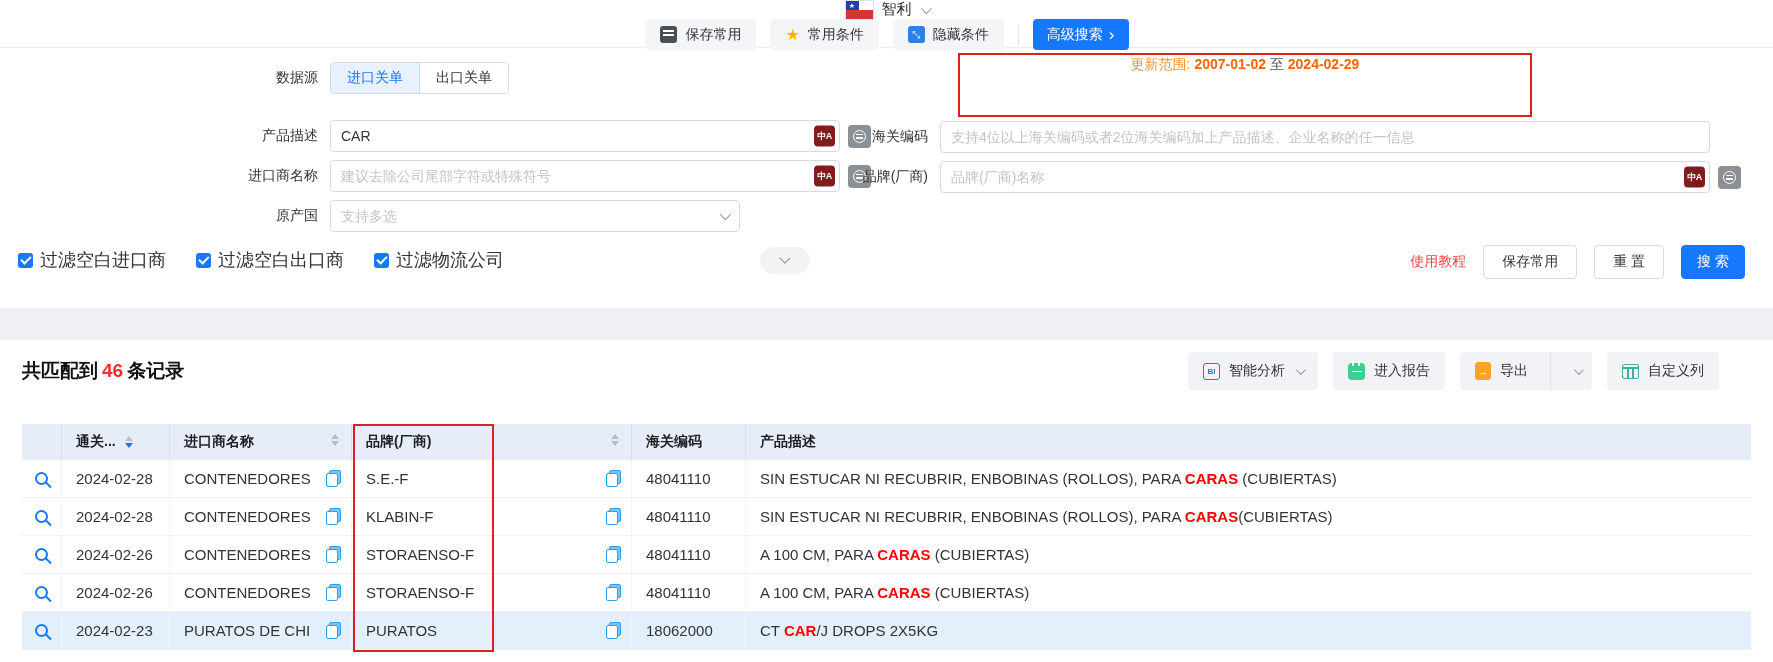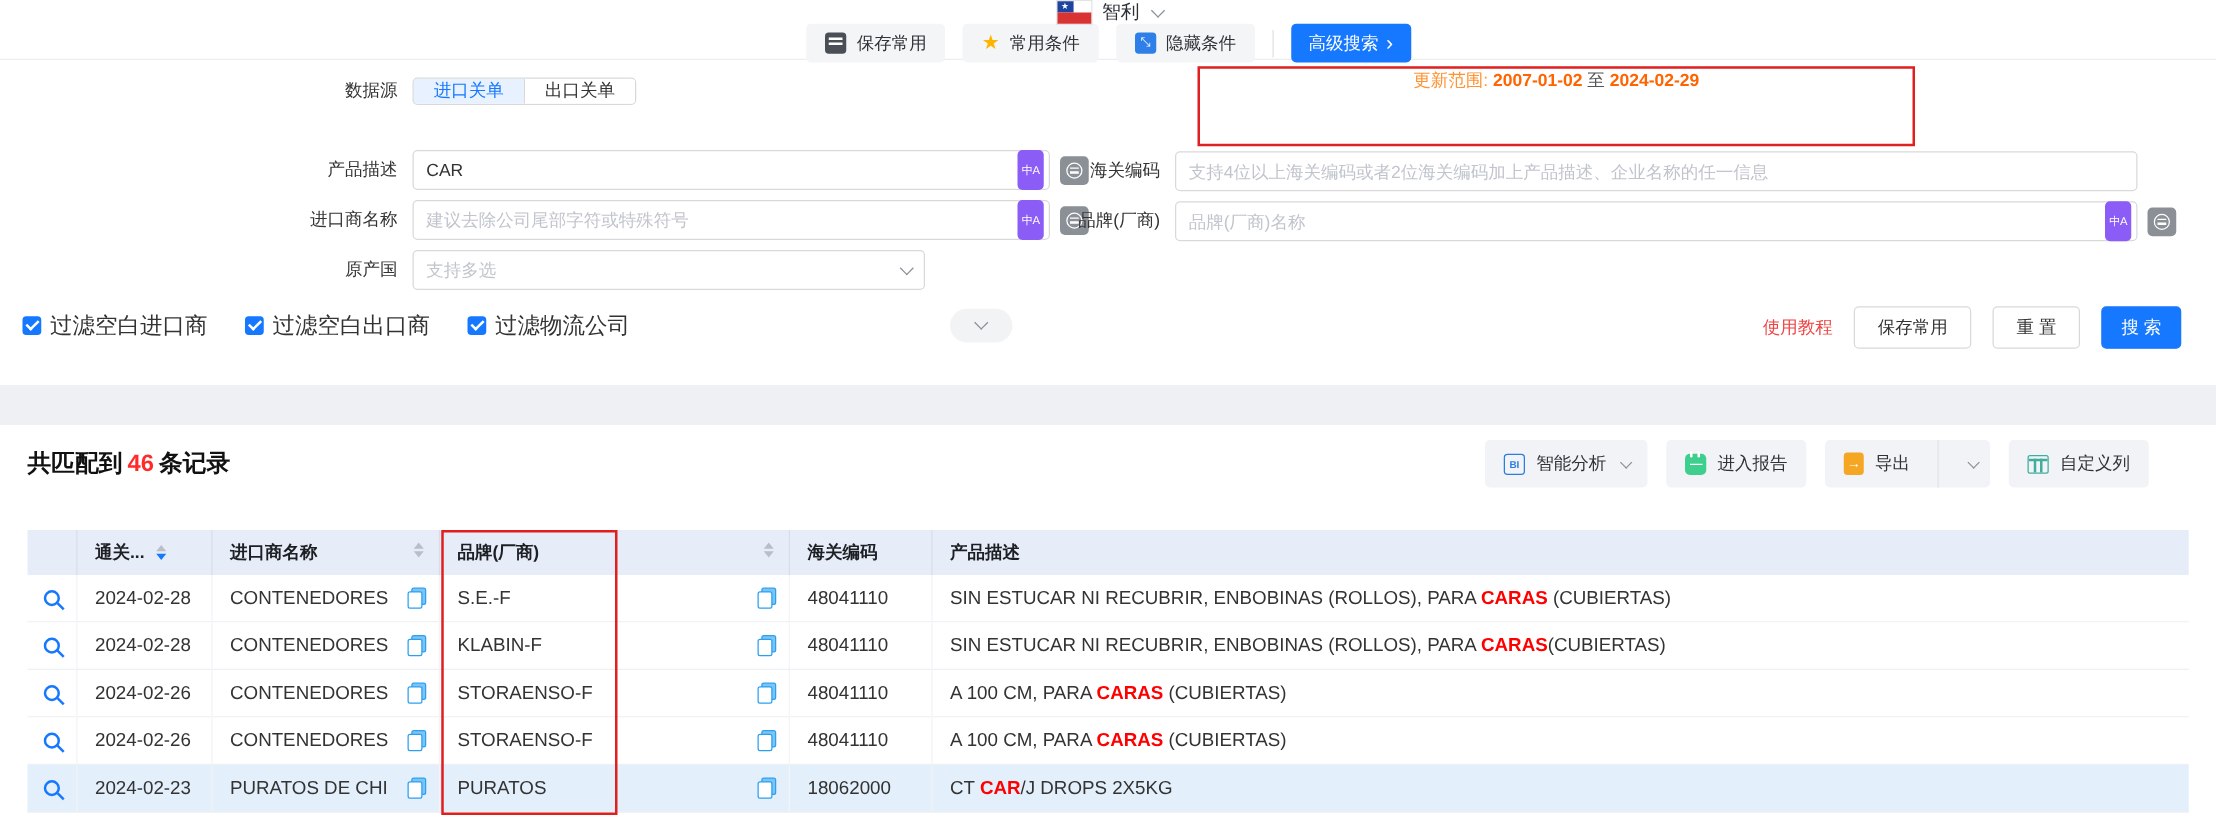--- a/index.html
+++ b/index.html
@@ -21,31 +21,31 @@
   .tb-btn.primary .arr { font-size:17px; line-height:1; }
   .tb-divider { width:1px; height:22px; background:#dfe2e6; }
   .ic-history { width:17px; height:17px; background:#4a4f57; border-radius:3px; position:relative; flex:none; }
   .ic-history::before { content:""; position:absolute; left:3px; right:3px; top:4px; height:2px; background:#fff; box-shadow:0 4px 0 #fff; }
   .ic-star { color:#ffb400; font-size:16px; line-height:1; }
   .ic-hide { width:17px; height:17px; background:#2f7fe8; border-radius:3px; color:#fff; font-size:10px; display:flex; align-items:center; justify-content:center; flex:none; }
 
   
   .frow { position:absolute; left:0; display:flex; align-items:center; }
   .flabel { width:330px; text-align:right; padding-right:12px; font-size:14px; color:#333; flex:none; }
-  .seg { display:flex; border:1px solid #d9d9d9; border-radius:4px; overflow:hidden; height:22px; }
+  .seg { display:flex; border:1px solid #d9d9d9; border-radius:4px; overflow:hidden; height:32px; }
   .seg-item { padding:0 16px; display:flex; align-items:center; font-size:14px; color:#333; background:#fff; cursor:pointer; }
   .seg-item + .seg-item { border-left:1px solid #d9d9d9; }
   .seg-item.active { background:#e7f1ff; color:#1677ff; }
   .inwrap { position:relative; }
   .fin { height:32px; border:1px solid #d9d9d9; border-radius:4px; font-size:14px; color:#333; padding:0 10px; font-family:inherit; outline:none; }
   .fin::placeholder { color:#c0c4cc; }
   .fin.w510 { width:510px; padding-right:34px; }
   .fin.w770 { width:770px; }
   .fin.w770t { width:770px; padding-right:34px; }
-  .ic-trans { position:absolute; right:5px; top:50%; transform:translateY(-50%); width:21px; height:32px; background:#8b5cf6; border-radius:4px; color:#fff; font-size:9px; font-weight:normal; display:flex; align-items:center; justify-content:center; letter-spacing:-0.5px; cursor:pointer; }
+  .ic-trans { position:absolute; right:5px; top:50%; transform:translateY(-50%); width:21px; height:21px; background:#7f1d1d; border-radius:4px; color:#fff; font-size:9px; font-weight:bold; display:flex; align-items:center; justify-content:center; letter-spacing:-0.5px; cursor:pointer; }
   .ic-exclude { width:23px; height:23px; background:#8b9097; border-radius:4px; display:flex; align-items:center; justify-content:center; margin-left:8px; flex:none; cursor:pointer; }
   .ceq { width:13px; height:13px; border:1.5px solid #fff; border-radius:50%; position:relative; }
   .ceq::before { content:""; position:absolute; left:2px; right:2px; top:3px; height:1.5px; background:#fff; }
   .ceq::after { content:""; position:absolute; left:2px; right:2px; bottom:3px; height:1.5px; background:#fff; }
   .selwrap { position:relative; width:410px; }
   .selwrap .fin { width:410px; }
   .sel-chev { position:absolute; right:12px; top:12px; }
 
   
   .redbox1 { position:absolute; left:958px; top:53px; width:574px; height:64px; border:2px solid #e01f1f; }

